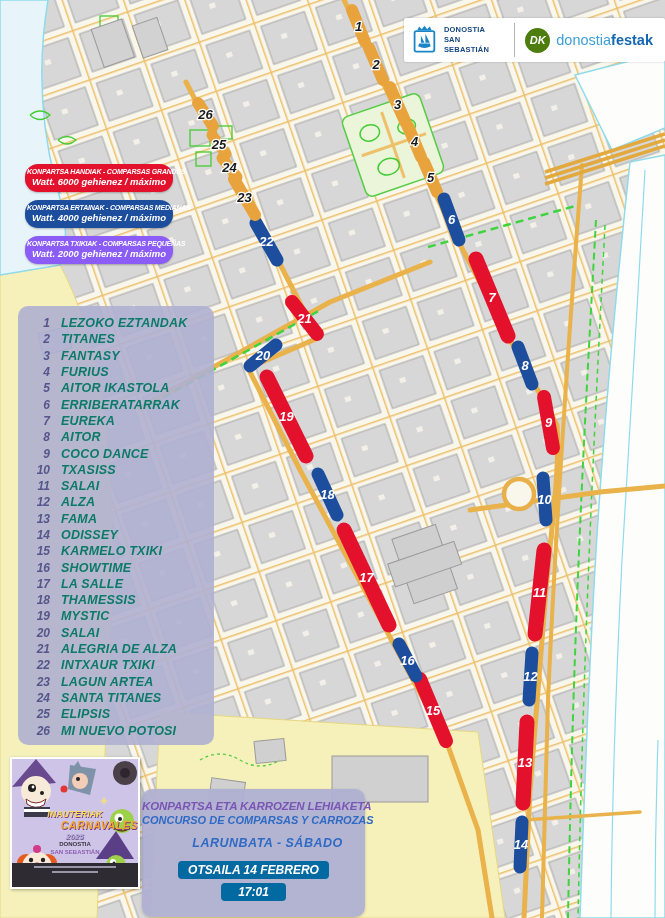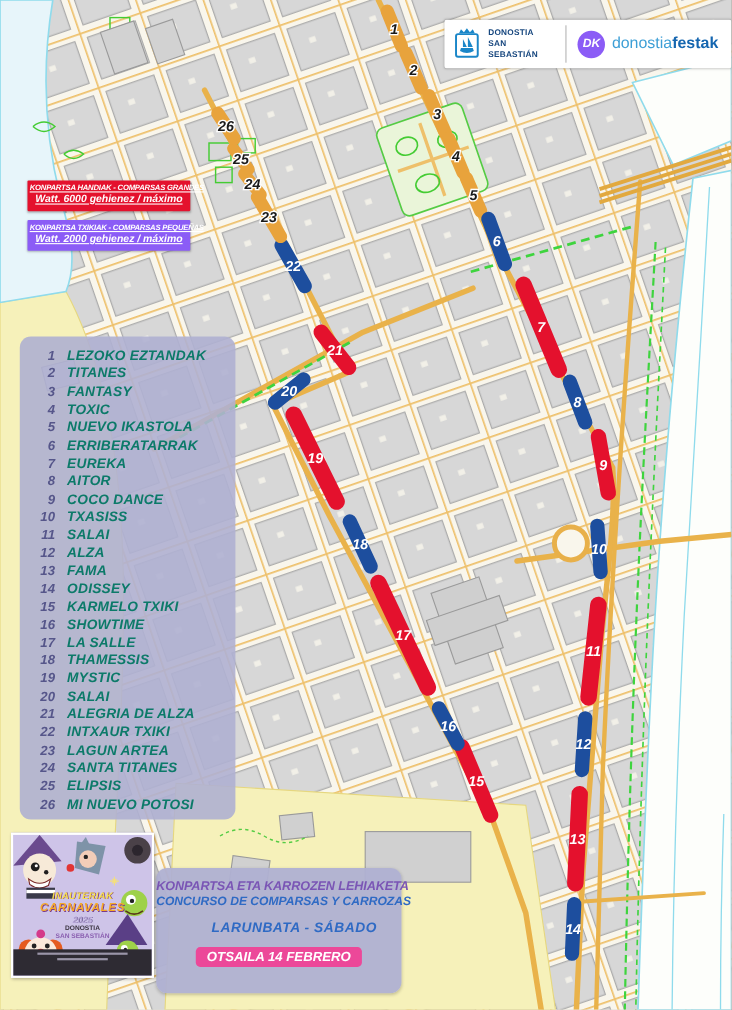--- a/index.html
+++ b/index.html
@@ -7,59 +7,59 @@
          font-family:"Liberation Sans",sans-serif;}
   #map{position:absolute;left:0;top:0;}
 
   
   .header{position:absolute;left:404px;top:18px;height:44px;display:flex;align-items:stretch;
           background:#fff;border-radius:2px;box-shadow:0 0 2px rgba(0,0,0,.25);}
   .citylogo{display:flex;align-items:center;gap:6px;padding:3px 9px 3px 7px;}
   .citylogo .txt{font-weight:bold;color:#16467e;font-size:7.5px;line-height:1.3;letter-spacing:.2px;}
   .hdr-divider{width:1px;background:#b5b5b5;margin:5px 0;}
   .festak{display:flex;align-items:center;gap:6px;padding:3px 12px 3px 10px;}
-  .dk{width:25px;height:25px;border-radius:50%;background:#8b5cf6;color:#fff;font-weight:bold;
+  .dk{width:25px;height:25px;border-radius:50%;background:#4d7c0f;color:#fff;font-weight:bold;
       font-style:italic;font-size:11px;display:flex;align-items:center;justify-content:center;flex:none;}
   .festak .name{font-size:14.5px;color:#3d9fd6;white-space:nowrap;}
   .festak .name b{color:#1566b0;}
 
   
   .legend{position:absolute;left:25px;top:164px;width:148px;}
-  .lg{border-radius:1px;color:#fff;text-align:center;padding:4px 2px 5px;margin-bottom:8px;
-      font-style:italic;font-weight:bold;box-shadow:0 1px 2px rgba(0,0,0,.25);text-decoration:underline;}
+  .lg{border-radius:13px;color:#fff;text-align:center;padding:4px 2px 5px;margin-bottom:8px;
+      font-style:italic;font-weight:bold;box-shadow:0 1px 2px rgba(0,0,0,.25);}
   .lg .l1{font-size:7px;letter-spacing:-.2px;white-space:nowrap;}
   .lg .l2{font-size:9.5px;margin-top:1px;white-space:nowrap;}
   .lg.red{background:#e4112d}.lg.blue{background:#1d4e9e}.lg.orange{background:#8b5cf6}
 
   
   .list-panel{position:absolute;left:18px;top:306px;width:196px;height:439px;
       background:rgba(175,176,210,.9);border-radius:10px;box-sizing:border-box;padding-top:9px;}
   .row{display:flex;height:16.3px;align-items:center;font-style:italic;font-weight:bold;}
   .row .num{width:32px;text-align:right;color:#56568a;font-size:12px;flex:none;}
   .row .nm{margin-left:11px;color:#0c7a69;font-size:12.5px;letter-spacing:.2px;white-space:nowrap;font-style:italic;}
 
   
-  .info-panel{position:absolute;left:142px;top:789px;width:223px;height:114px;
+  .info-panel{position:absolute;left:142px;top:789px;width:223px;height:128px;
       background:rgba(175,176,210,.95);border-radius:10px;text-align:center;font-style:italic;
       font-weight:bold;box-sizing:border-box;padding-top:11px;box-shadow:0 1px 3px rgba(0,0,0,.2);}
   .ip-eu{color:#7a55b5;font-size:11.5px;letter-spacing:-.1px;white-space:nowrap;}
   .ip-es{color:#2f6ac4;font-size:11px;margin-top:2px;white-space:nowrap;}
   .ip-day{color:#2f6ac4;font-size:12.5px;margin-top:10px;letter-spacing:.5px;padding-left:28px;}
-  .badge{display:inline-block;background:#ec4899;color:#fff;border-radius:4px;font-size:12px;
+  .badge{display:inline-block;background:#0369a1;color:#fff;border-radius:4px;font-size:12px;
          padding:2px 10px;font-style:italic;font-weight:bold;}
   .b1{margin-top:11px;} .b2{margin-top:4px;padding:2px 17px;}
 
   
   .poster{position:absolute;left:10px;top:757px;width:130px;height:132px;background:#cec4e8;
       border:2px solid #fff;box-sizing:border-box;overflow:hidden;box-shadow:1px 1px 3px rgba(0,0,0,.3);}
   .p-art{position:absolute;left:0;top:0;}
   .p-text{position:absolute;top:50px;left:0;right:0;text-align:center;font-weight:bold;
           font-style:italic;line-height:1.2;}
   .p-l1{font-size:8.5px;color:#f7e04a;text-shadow:.7px .7px 0 #7a3a8a;letter-spacing:.3px;}
-  .p-l2{font-size:10.5px;color:#f5a928;text-shadow:.7px .7px 0 #7a3a8a;letter-spacing:.6px;}
+  .p-l2{font-size:10.5px;color:#f5a928;text-shadow:.7px .7px 0 #7a3a8a;letter-spacing:.6px;text-align:right;}
   .p-yr{font-size:8px;color:#b4a3d6;text-shadow:.5px .5px 0 #6a5a8a;}
   .p-c1{font-size:6px;color:#3a3440;font-style:normal;}
   .p-c2{font-size:6px;color:#8a5fb0;font-style:normal;}
   .p-footer{position:absolute;bottom:0;left:0;right:0;height:24px;background:#2e2b33;}
   .p-footer .fl{height:2px;background:#9a95a8;margin:3px 22px 0;}
   .p-footer .fl.short{margin:3px 40px 0;}
 
   .seg-num{font-family:"Liberation Sans",sans-serif;font-weight:bold;font-style:italic;
            font-size:13px;}
 </style>
@@ -229,20 +229,24 @@
       <div class="dk">DK</div>
       <div class="name"><span>donostia</span><b>festak</b></div>
     </div>
   </div>
 
   <div class="legend">
     <div class="lg red">
       <div class="l1">KONPARTSA HANDIAK - COMPARSAS GRANDES</div>
       <div class="l2">Watt. 6000 gehienez / máximo</div>
     </div>
+    <div class="lg blue">
+      <div class="l1">KONPARTSA ERTAINAK - COMPARSAS MEDIANAS</div>
+      <div class="l2">Watt. 4000 gehienez / máximo</div>
+    </div>
     <div class="lg orange">
       <div class="l1">KONPARTSA TXIKIAK - COMPARSAS PEQUEÑAS</div>
       <div class="l2">Watt. 2000 gehienez / máximo</div>
     </div>
   </div>
 
   <div class="list-panel">
     <div id="participants">
         <div class="row">
           <span class="num">1</span>
@@ -251,25 +255,25 @@
         <div class="row">
           <span class="num">2</span>
           <span class="nm">TITANES</span>
         </div>
         <div class="row">
           <span class="num">3</span>
           <span class="nm">FANTASY</span>
         </div>
         <div class="row">
           <span class="num">4</span>
-          <span class="nm">TOXIC</span>
+          <span class="nm">FURIUS</span>
         </div>
         <div class="row">
           <span class="num">5</span>
-          <span class="nm">NUEVO IKASTOLA</span>
+          <span class="nm">AITOR IKASTOLA</span>
         </div>
         <div class="row">
           <span class="num">6</span>
           <span class="nm">ERRIBERATARRAK</span>
         </div>
         <div class="row">
           <span class="num">7</span>
           <span class="nm">EUREKA</span>
         </div>
         <div class="row">
@@ -349,20 +353,21 @@
           <span class="nm">MI NUEVO POTOSI</span>
         </div>
       </div>
   </div>
 
   <div class="info-panel">
     <div class="ip-eu">KONPARTSA ETA KARROZEN LEHIAKETA</div>
     <div class="ip-es">CONCURSO DE COMPARSAS Y CARROZAS</div>
     <div class="ip-day">LARUNBATA - SÁBADO</div>
     <div><span class="badge b1">OTSAILA 14 FEBRERO</span></div>
+    <div><span class="badge b2">17:01</span></div>
   </div>
 
   <div class="poster">
     <svg class="p-art" width="126" height="154" viewBox="0 0 126 154">
       <rect width="126" height="154" fill="#cec4e8"></rect>
 
       <g>
         <path d="M0,28 L24,0 L44,24 Z" fill="#6a4a8e"></path>
         <circle cx="24" cy="32" r="15" fill="#f7ead8"></circle>
         <circle cx="20" cy="29" r="4" fill="#1e1e1e"></circle>

